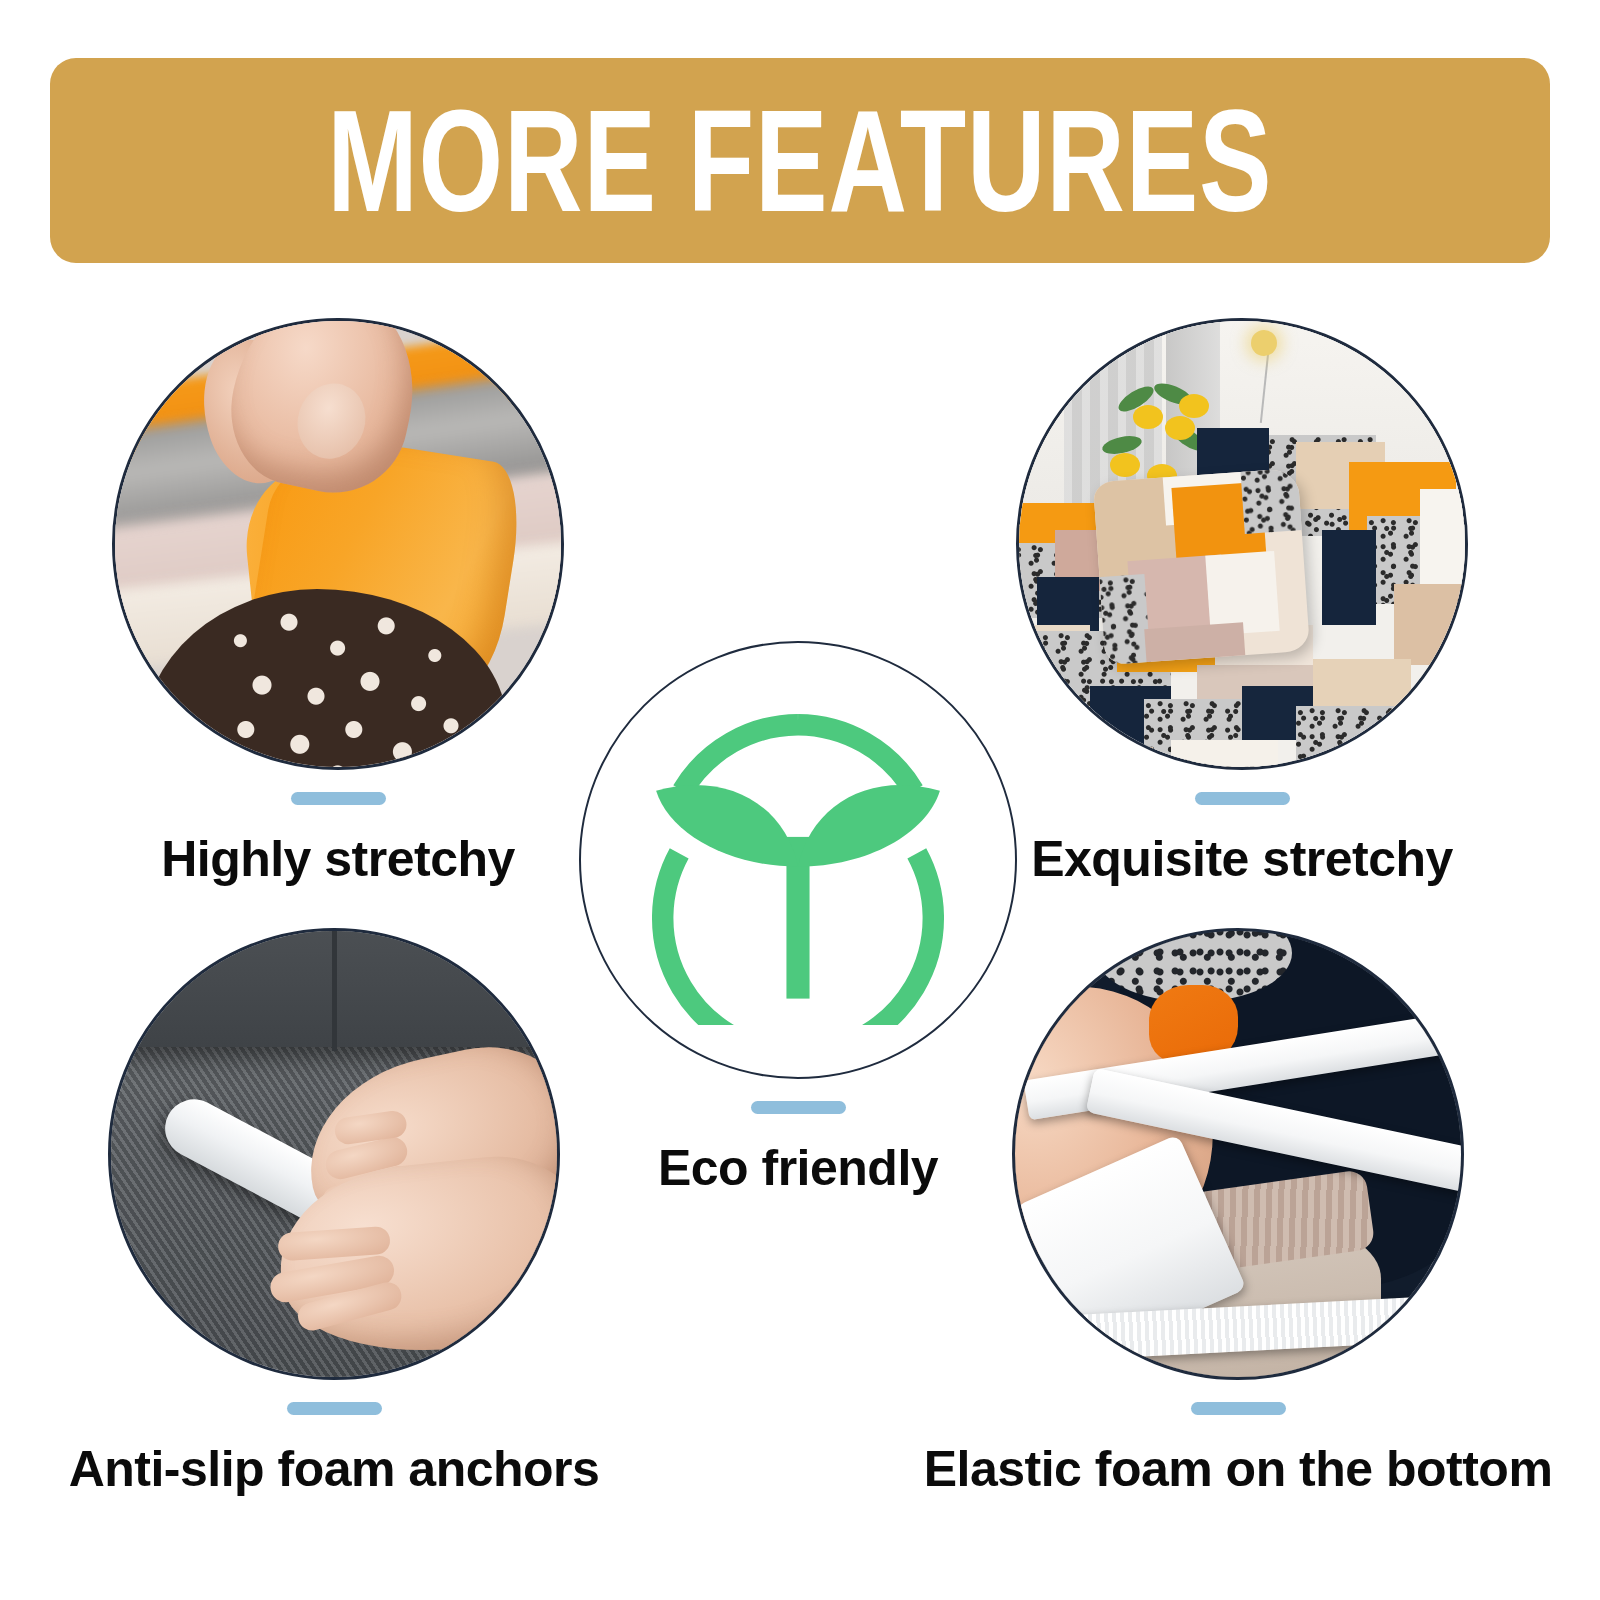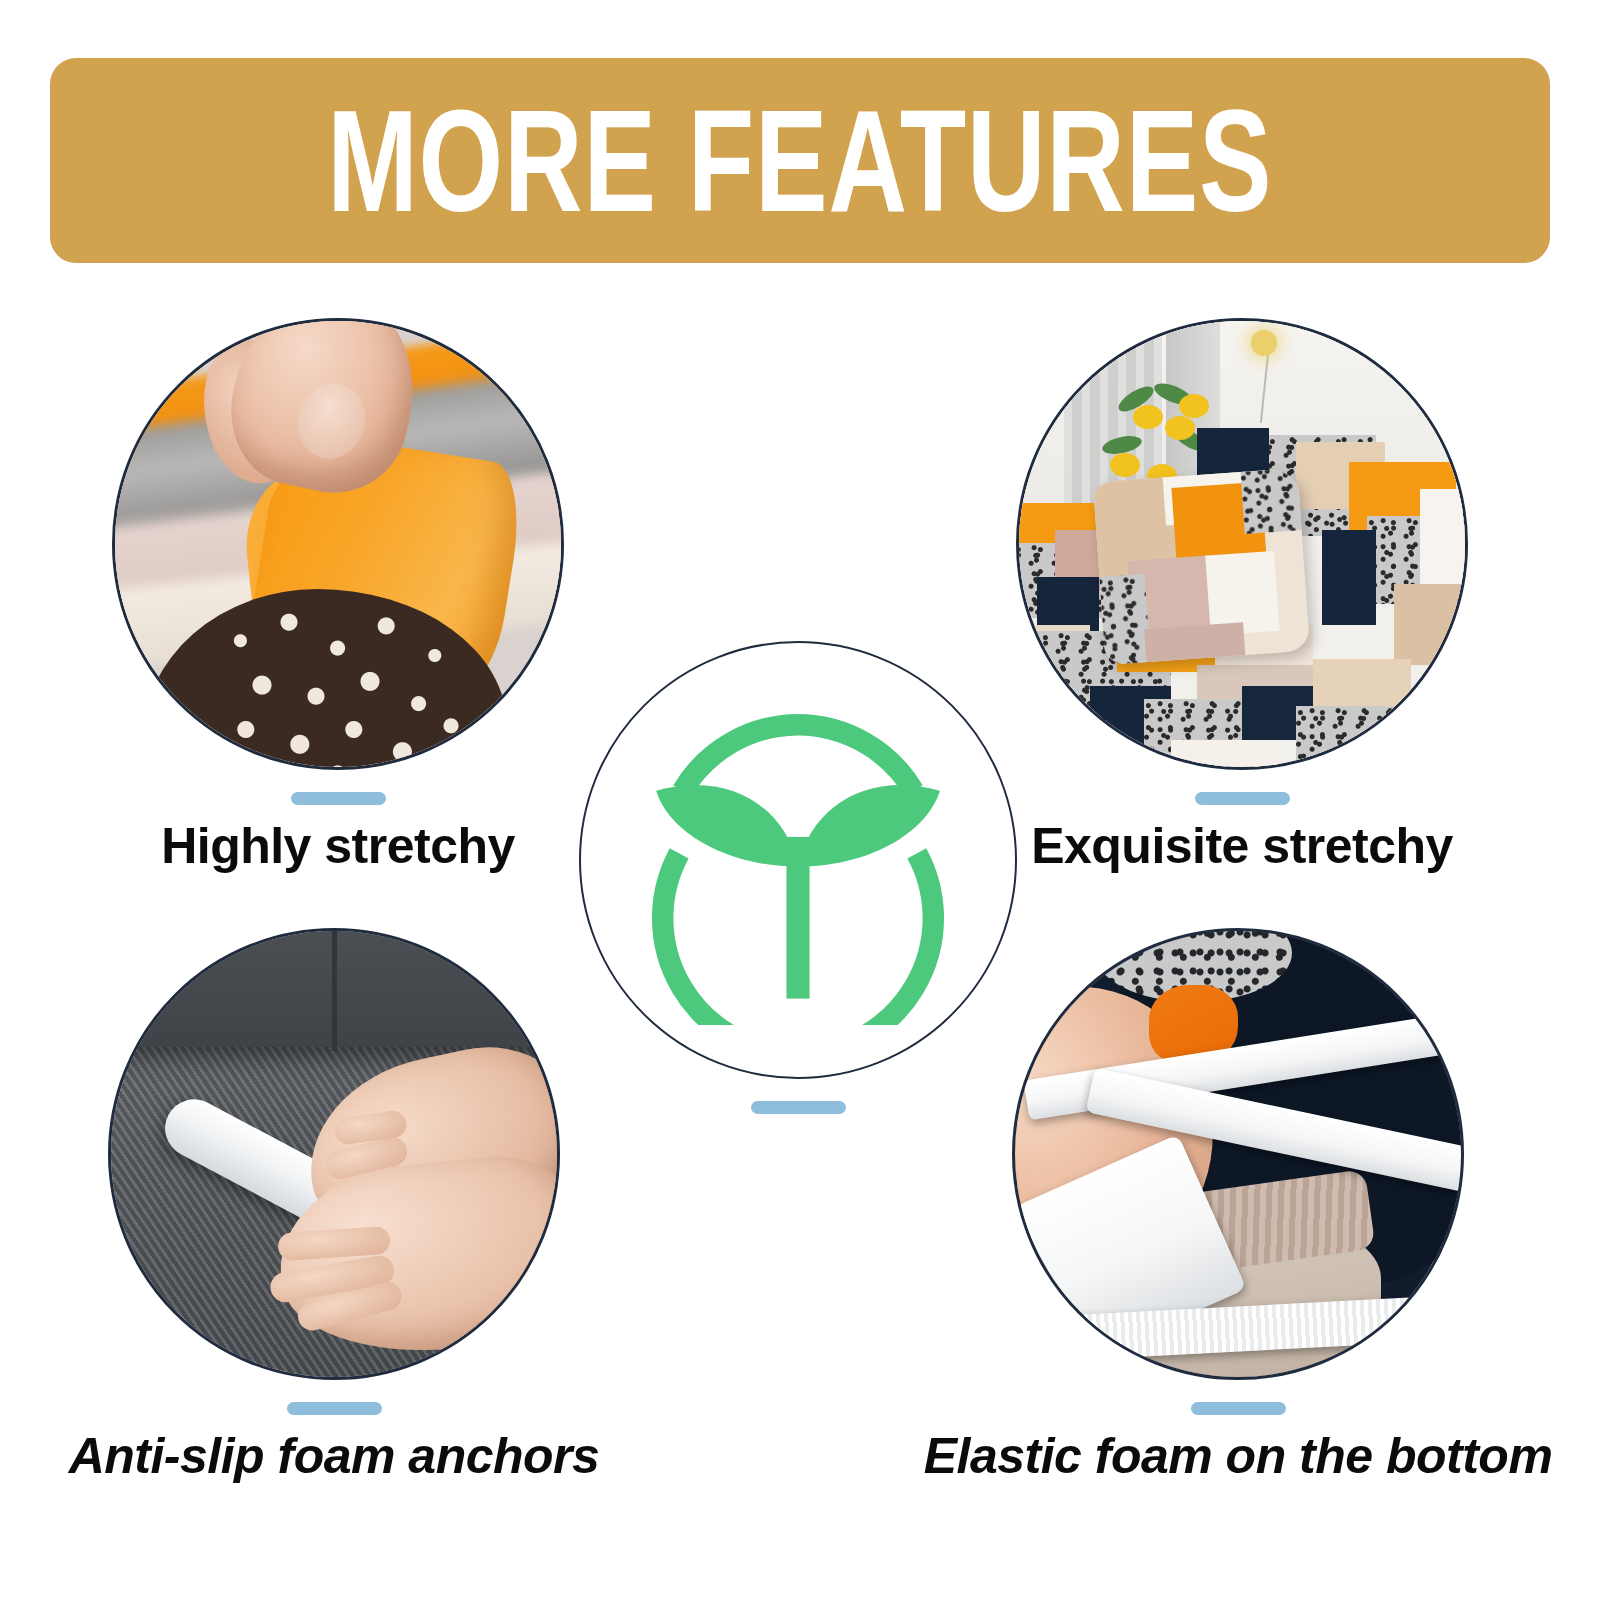--- a/index.html
+++ b/index.html
@@ -64,31 +64,32 @@
     background:#8fbedc;
     margin-top:22px; margin-bottom:14px;
   }
   .label{
     color:#0b0b0b;
     font-weight:bold;
     font-size:50px;
     line-height:1.08;
     white-space:nowrap;
     letter-spacing:-0.5px;
+    margin-top:13px;
   }
 
   
   #feature-stretchy{ left:112px; top:318px; width:452px; }
   #feature-pattern { left:1016px; top:318px; width:452px; }
   #feature-foam    { left:108px;  top:928px; width:452px; }
   #feature-elastic { left:1012px; top:928px; width:452px; }
   #feature-eco     { left:579px;  top:641px; width:438px; }
 
   
-  #feature-foam .caption, #feature-elastic .caption{ width:452px;font-style:italic; }
+  #feature-foam .caption, #feature-elastic .caption{ width:452px; }
   #feature-foam .label, #feature-elastic .label{ font-size:50px; }
 
   
   .p1{ position:absolute; inset:0; background:#d9d2ce; }
   .p1 .band-gray{
     position:absolute; left:-10%; top:18%; width:120%; height:24%;
     background:linear-gradient(180deg,#9a9a99 0%,#b9b8b6 40%,#8e8d8c 100%);
     filter:blur(6px);
     transform:rotate(-8deg);
   }
@@ -430,20 +431,21 @@
 
       <rect x="93" y="86" width="14" height="98" fill="#4DC97E"></rect>
 
       <path d="M100 104 C 58 104 22 84 14 58 C 56 46 92 66 100 104 Z" fill="#4DC97E"></path>
 
       <path d="M100 104 C 142 104 178 84 186 58 C 144 46 108 66 100 104 Z" fill="#4DC97E"></path>
     </svg>
   </div>
   <div class="caption">
     <div class="dash"></div>
+    <div class="label">Eco friendly</div>
   </div>
 </div>
 
 <div class="feature" id="feature-foam">
   <div class="photo-circle">
     <div class="p3">
       <div class="crease"></div>
       <div class="crease-line"></div>
       <div class="foam"></div>
       <div class="hand-a">

